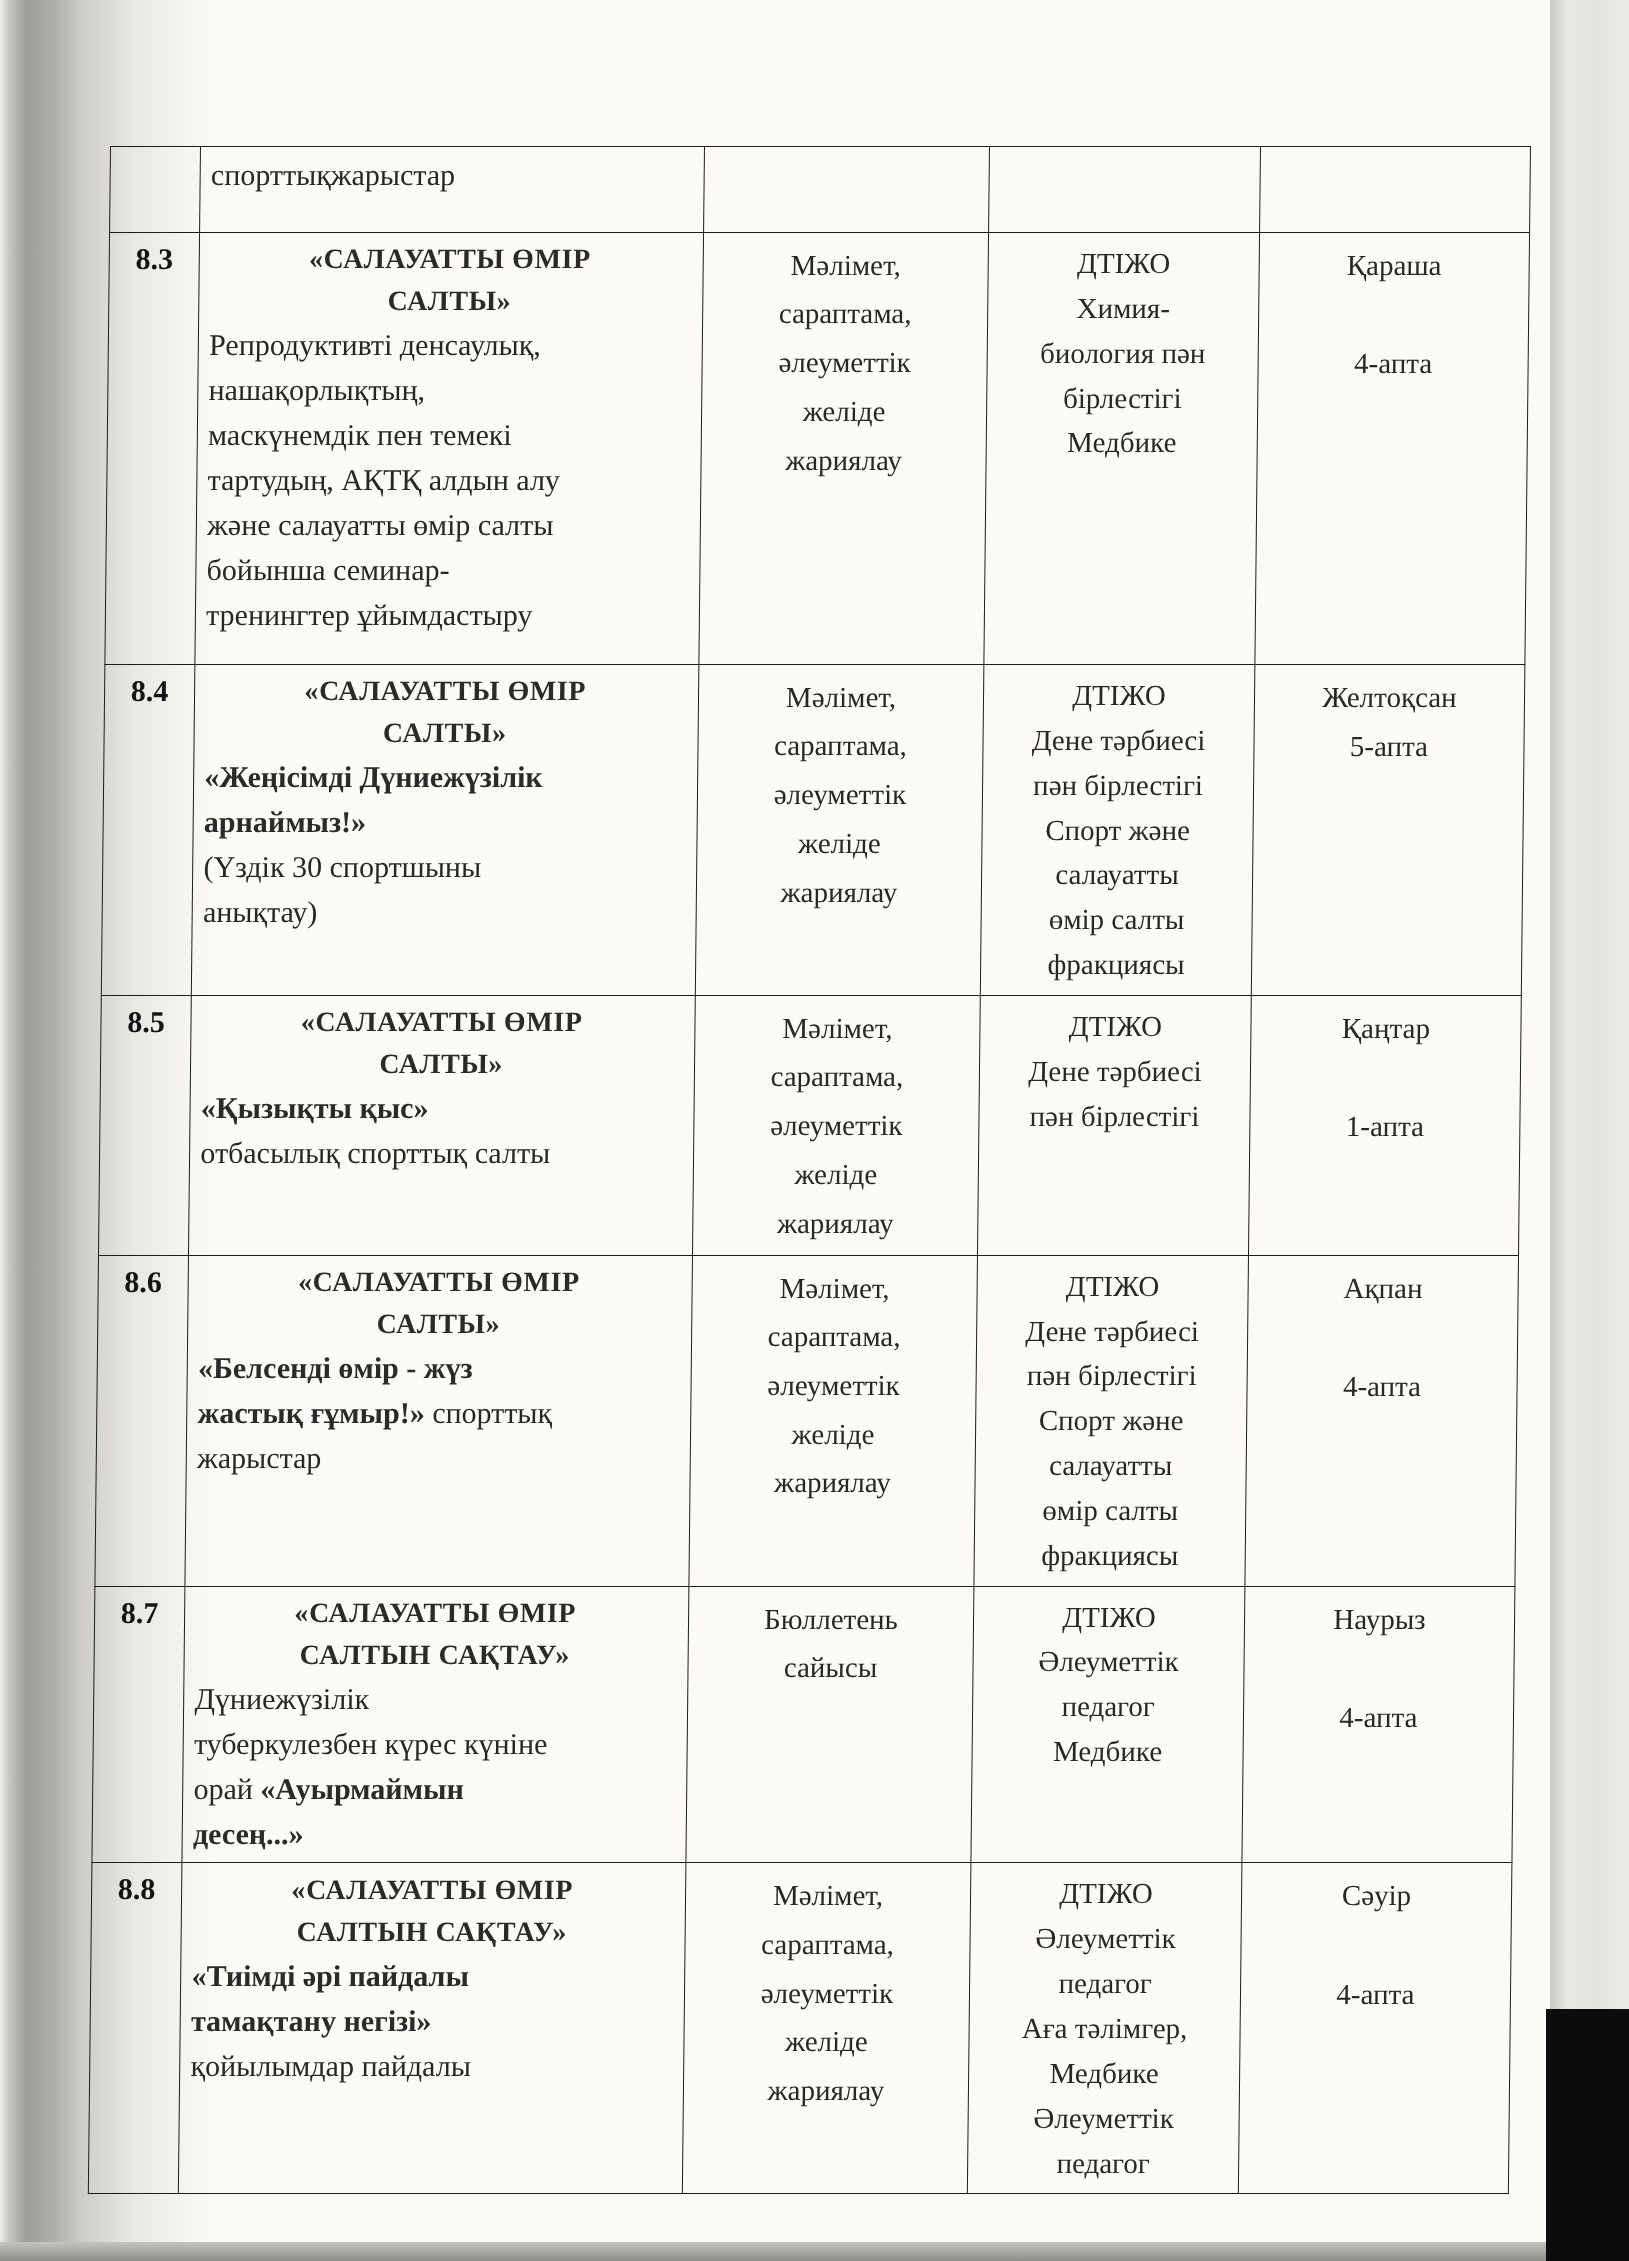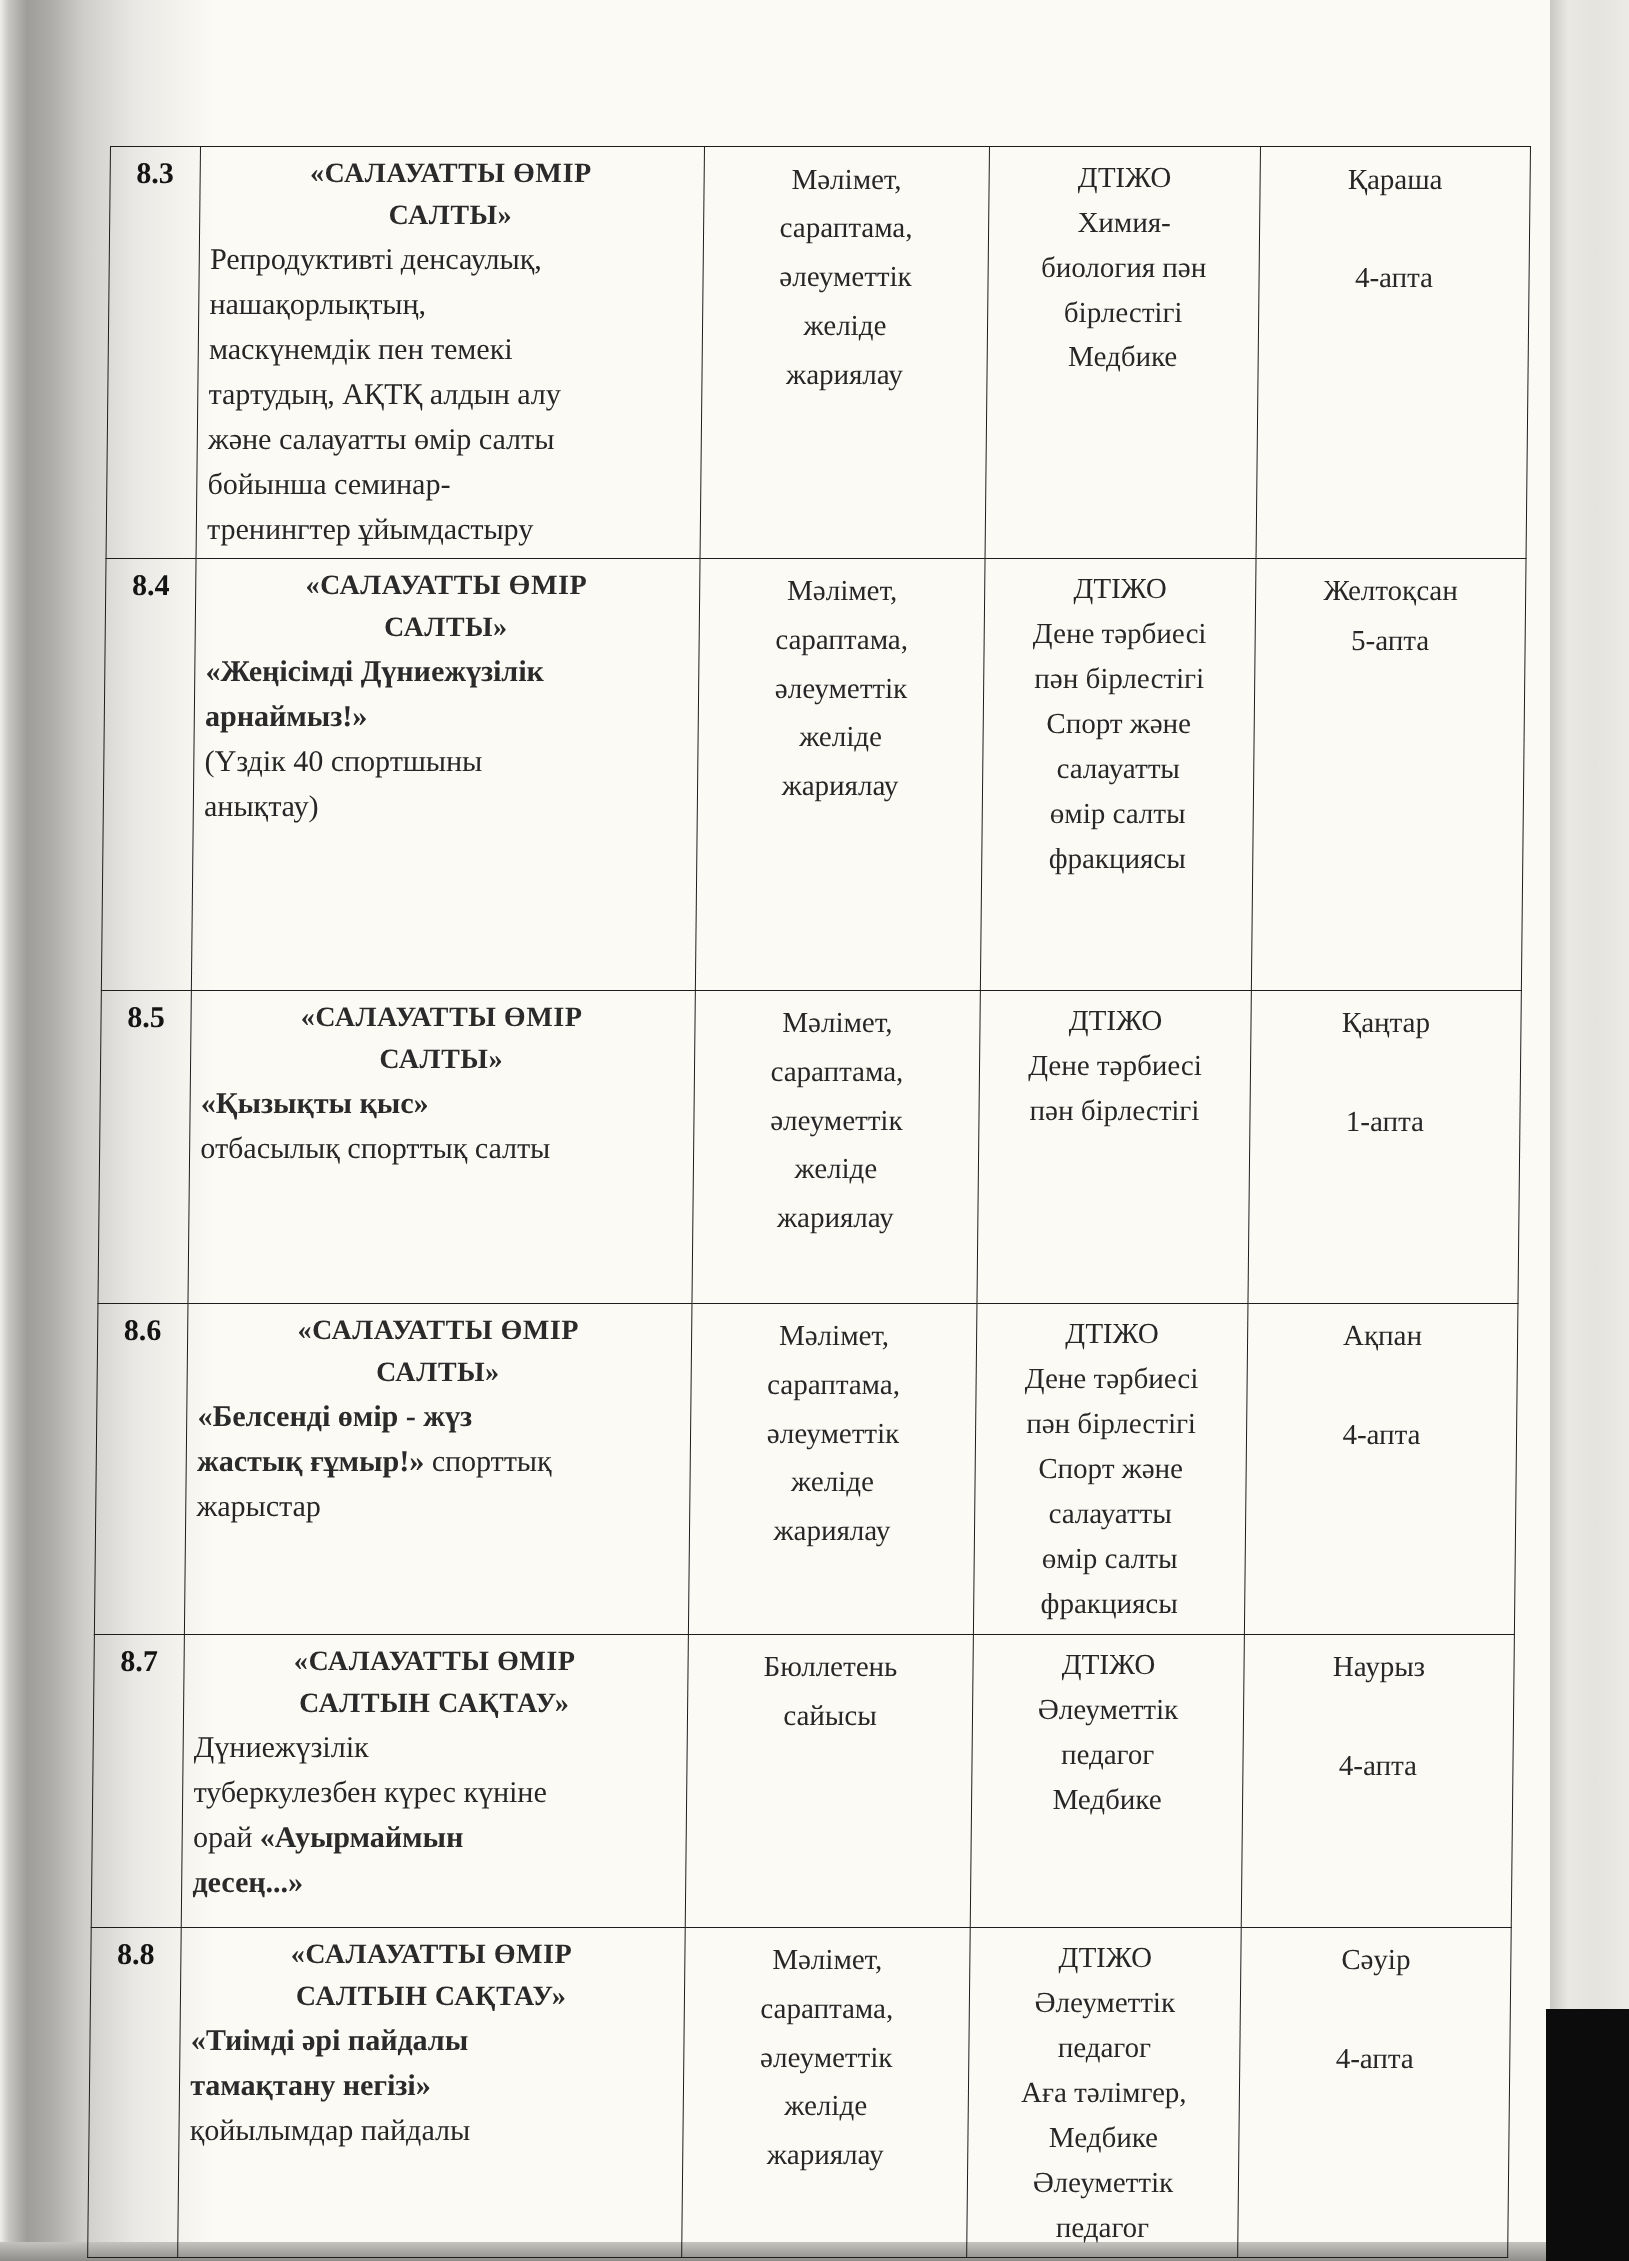--- a/index.html
+++ b/index.html
@@ -70,20 +70,27 @@
 
 <table class="doc">
   <colgroup>
     <col class="c0">
       <col class="c1">
       <col class="c2">
       <col class="c3">
       <col class="c4">
   </colgroup>
   <tbody>
+    <tr>
+      <td class="num"></td>
+      <td class="activity"><span>спорттықжарыстар</span></td>
+      <td class="fmt"></td>
+      <td class="resp"></td>
+      <td class="time"></td>
+    </tr>
   <tr>
         <td class="num">8.3</td>
         <td class="activity"><div class="p center"><span class="b">«САЛАУАТТЫ ӨМІР
 САЛТЫ»</span></div><div class="p"><span>Репродуктивті денсаулық,
 нашақорлықтың,
 маскүнемдік пен темекі
 тартудың, АҚТҚ алдын алу
 және салауатты өмір салты
 бойынша семинар-
 тренингтер ұйымдастыру</span></div></td>
@@ -98,21 +105,21 @@
 бірлестігі
 Медбике</td>
         <td class="time">Қараша
 
 4-апта</td>
       </tr>
       <tr>
         <td class="num">8.4</td>
         <td class="activity"><div class="p center"><span class="b">«САЛАУАТТЫ ӨМІР
 САЛТЫ»</span></div><div class="p"><span class="b">«Жеңісімді Дүниежүзілік
-арнаймыз!»</span></div><div class="p"><span>(Үздік 40 спортшыны
+арнаймыз!»</span></div><div class="p"><span>(Үздік 30 спортшыны
 анықтау)</span></div></td>
         <td class="fmt">Мәлімет,
 сараптама,
 әлеуметтік
 желіде
 жариялау</td>
         <td class="resp">ДТІЖО
 Дене тәрбиесі
 пән бірлестігі
 Спорт және

